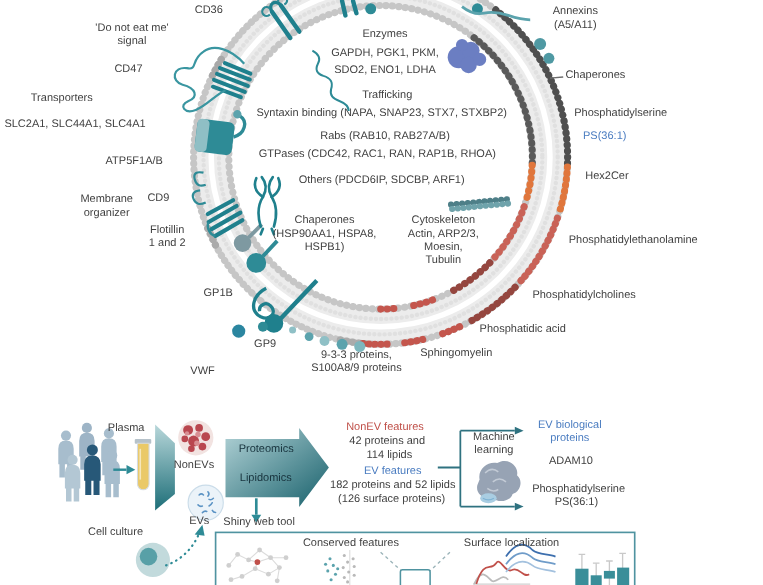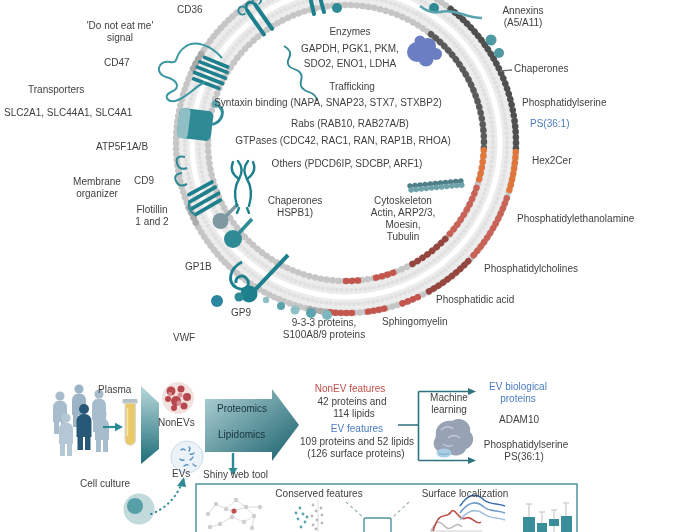--- a/index.html
+++ b/index.html
@@ -394,26 +394,27 @@
 <div class="lbl" style="left:484px;top:263px;">Phosphatidylcholines</div>
 <div class="lbl" style="left:436px;top:294px;">Phosphatidic acid</div>
 <div class="lbl" style="left:382px;top:316px;">Sphingomyelin</div>
 
 <div class="lbl c" style="left:350px;top:26px;">Enzymes</div>
 <div class="lbl c lum" style="left:350px;top:42px;">
   <div>GAPDH, PGK1, PKM,</div>
   <div>SDO2, ENO1, LDHA</div>
 </div>
 <div class="lbl c" style="left:352px;top:81px;">Trafficking</div>
-<div class="lbl c" style="left:328px;top:97px;">Syntaxin binding (NAPA, SNAP23, STX7, STXBP2)</div>
+<div class="lbl c" style="left:347px;top:97px;">Syntaxin binding (NAPA, SNAP23, STX7, STXBP2)</div>
 <div class="lbl c" style="left:350px;top:118px;">Rabs (RAB10, RAB27A/B)</div>
 <div class="lbl c" style="left:343px;top:135px;">GTPases (CDC42, RAC1, RAN, RAP1B, RHOA)</div>
 <div class="lbl c" style="left:347px;top:158px;">Others (PDCD6IP, SDCBP, ARF1)</div>
 <div class="lbl c" style="left:295px;top:195px;">
   <div>Chaperones</div>
+  <div>(HSP90AA1, HSPA8,</div>
   <div>HSPB1)</div>
 </div>
 <div class="lbl c" style="left:403px;top:195px;">
   <div>Cytoskeleton</div>
   <div>Actin, ARP2/3,</div>
   <div>Moesin,</div>
   <div>Tubulin</div>
 </div>
 
 <div class="lbl" style="left:98px;top:384px;">Plasma</div>
@@ -421,21 +422,21 @@
 <div class="lbl" style="left:172px;top:468px;">EVs</div>
 <div class="lbl" style="left:80px;top:478px;">Cell culture</div>
 <div class="lbl onarrow" style="left:217px;top:403px;">Proteomics</div>
 <div class="lbl onarrow" style="left:218px;top:429px;">Lipidomics</div>
 <div class="lbl" style="left:203px;top:469px;">Shiny web tool</div>
 
 <div class="lbl c red" style="left:350px;top:383px;">NonEV features</div>
 <div class="lbl c" style="left:352px;top:396px;">42 proteins and</div>
 <div class="lbl c" style="left:354px;top:408px;">114 lipids</div>
 <div class="lbl c blue" style="left:357px;top:423px;">EV features</div>
-<div class="lbl c" style="left:357px;top:436px;">109 proteins and 52 lipids</div>
+<div class="lbl c" style="left:357px;top:436px;">182 proteins and 52 lipids</div>
 <div class="lbl c" style="left:356px;top:448px;">(126 surface proteins)</div>
 
 <div class="lbl c" style="left:449px;top:392px;">
   <div>Machine</div>
   <div>learning</div>
 </div>
 
 <div class="lbl c blue" style="left:518px;top:381px;">
   <div>EV biological</div>
   <div>proteins</div>

